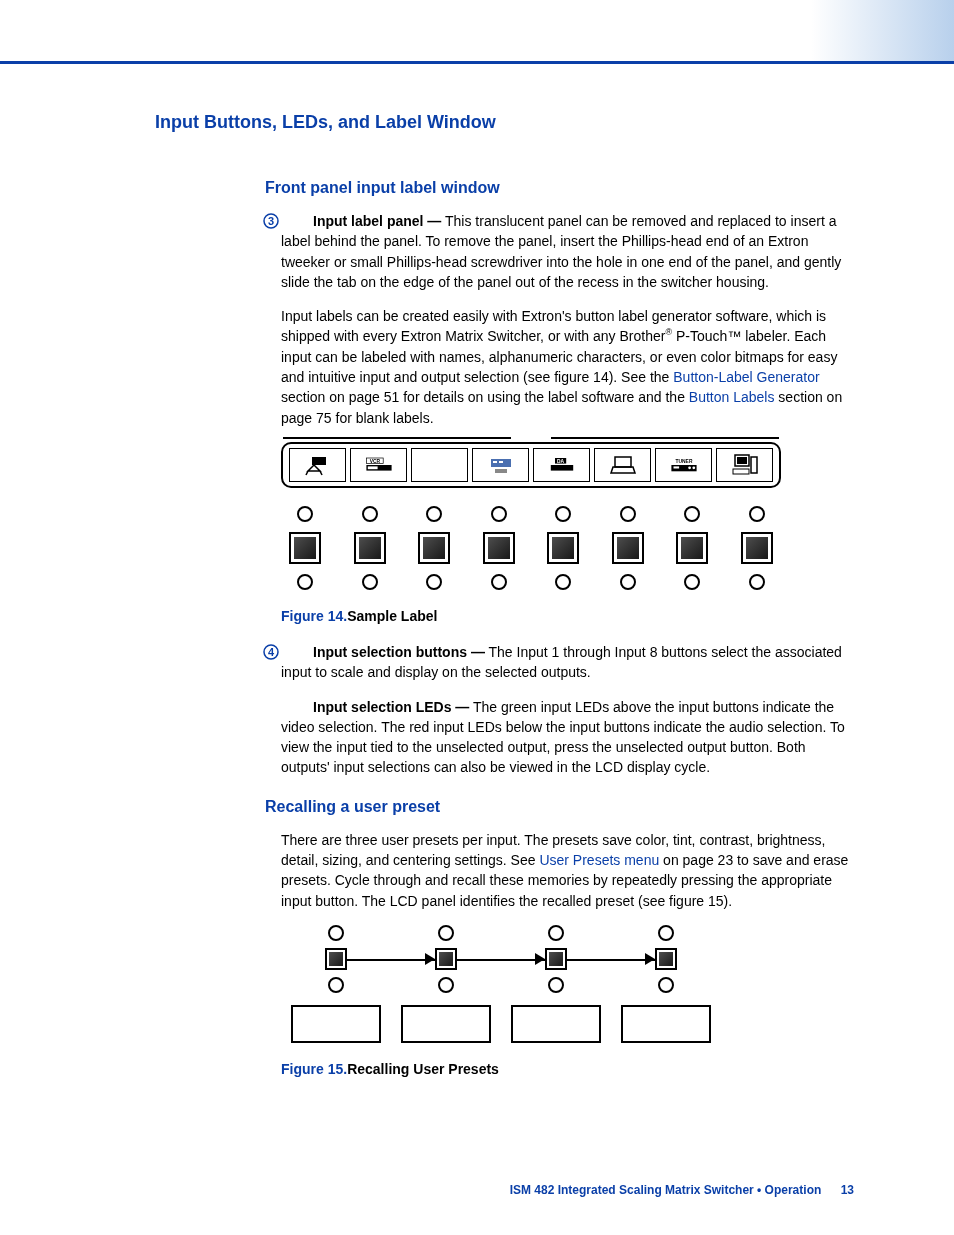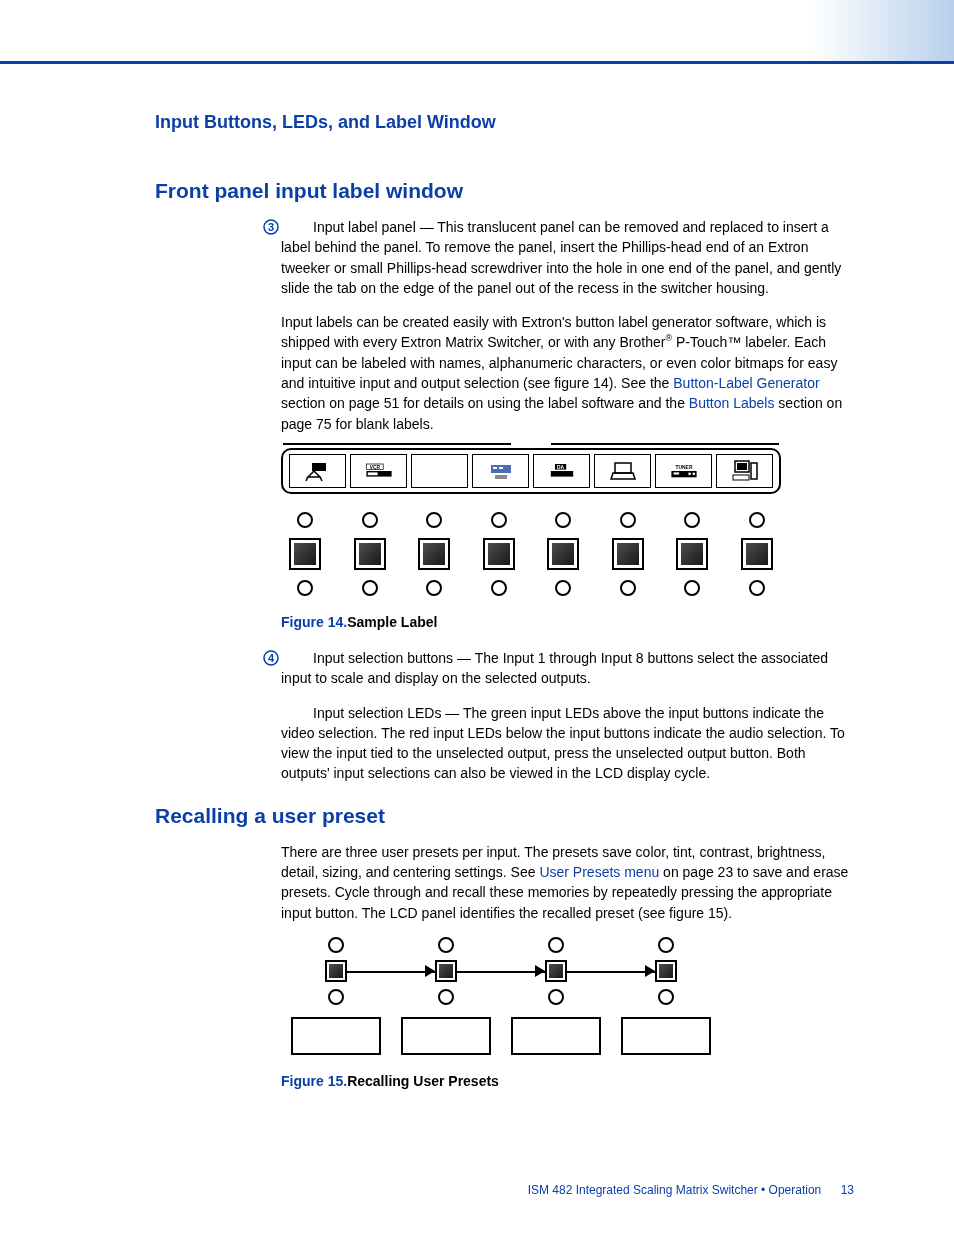--- a/index.html
+++ b/index.html
@@ -23,21 +23,22 @@
   .h1 {
     color: #0a3fa8;
     font-weight: bold;
     font-size: 18px;
     margin-bottom: 46px;
     margin-left: 0;
   }
   .h2 {
     color: #0a3fa8;
     font-weight: bold;
-    font-size: 21px;
+    font-size: 16px;
+    margin-left: 110px;
     margin-bottom: 14px;
     margin-top: 20px;
   }
   .body-block {
     margin-left: 126px;
     margin-bottom: 14px;
     line-height: 1.45;
     font-size: 14px;
   }
   .circled-row {
@@ -50,21 +51,21 @@
     flex: 0 0 18px;
     margin-right: 0;
     margin-top: 2px;
   }
   .circled svg { display: block; }
   .circled-text {
     flex: 1;
     line-height: 1.45;
     font-size: 14px;
   }
-  .bold { font-weight: normal; padding-left: 32px; }
+  .bold { font-weight: bold; padding-left: 32px; }
   .link { color: #0a3fa8; font-weight: normal; }
   .sup { font-size: 9px; vertical-align: super; }
 
   
   .fig14 {
     margin-left: 126px;
     width: 500px;
     margin-bottom: 18px;
   }
   .label-strip {
@@ -183,21 +184,21 @@
     height: 38px;
     border: 2px solid #000;
     background: #fff;
   }
   .footer {
     position: absolute;
     bottom: 38px;
     right: 100px;
     font-size: 12px;
     color: #0a3fa8;
-    font-weight: normal;
+    font-weight: bold;
   }
   .footer .pagenum { margin-left: 16px; }
 </style>
 </head>
 <body>
 
 <div class="top-bar"></div>
 
 <div class="content">
 

